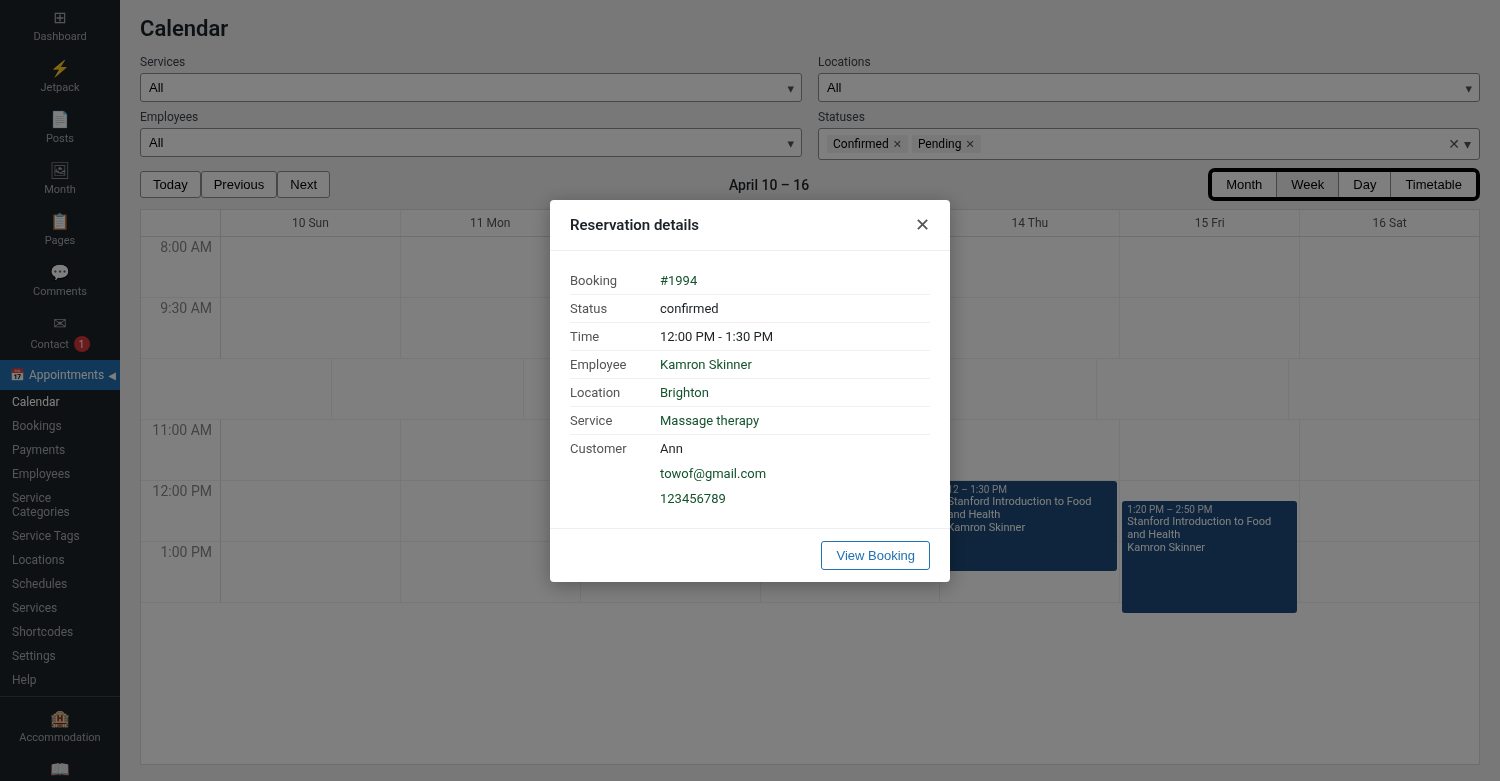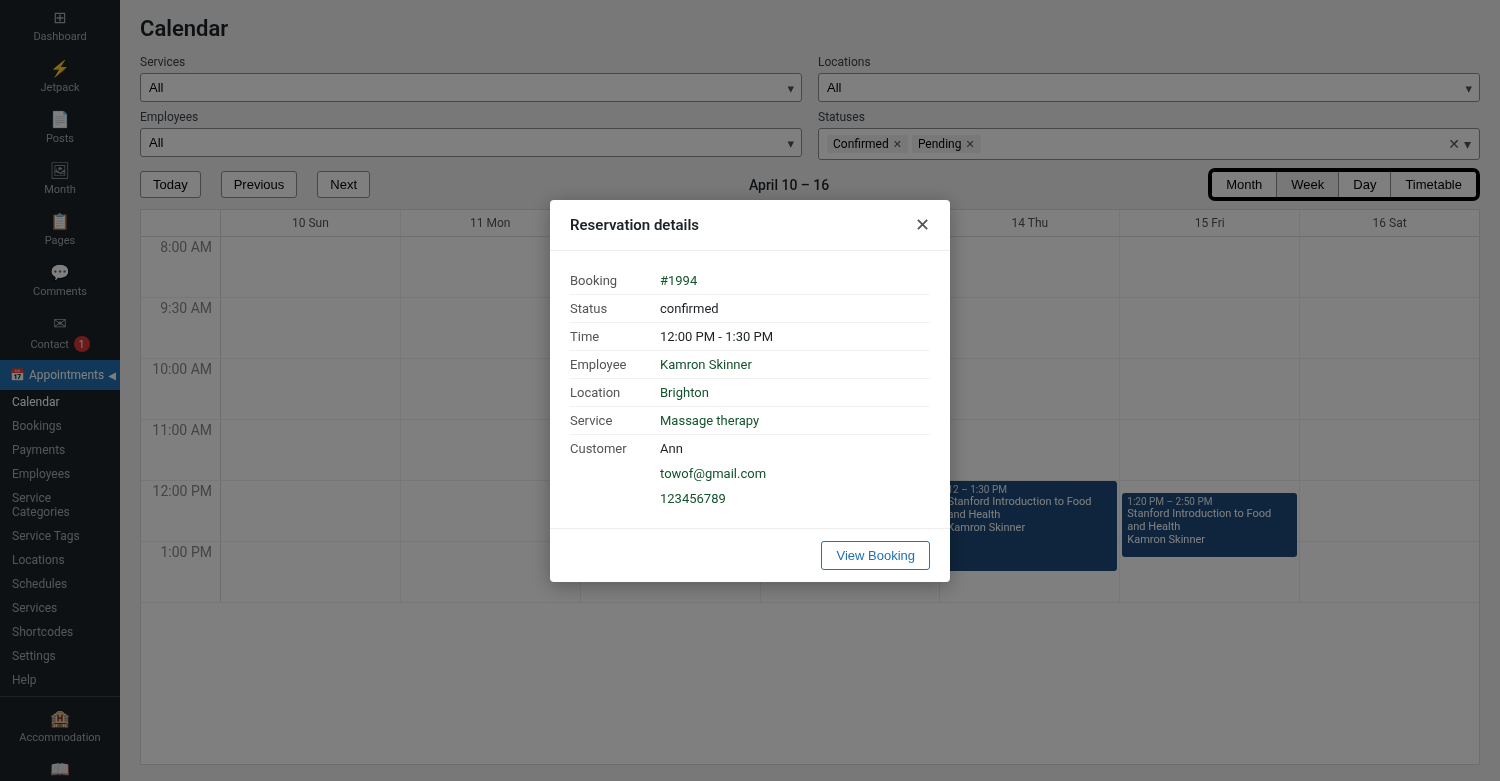--- a/index.html
+++ b/index.html
@@ -33,21 +33,21 @@
     .select-wrapper { position: relative; }
     .select-wrapper::after { content: "▾"; position: absolute; right: 8px; top: 50%; transform: translateY(-50%); pointer-events: none; color: #555; }
     .filter-tags { display: flex; align-items: center; border: 1px solid #8c8f94; border-radius: 3px; padding: 4px 8px; background: #fff; flex-wrap: wrap; gap: 4px; min-height: 32px; }
     .tag { background: #f0f0f1; border-radius: 2px; padding: 2px 6px; font-size: 12px; display: flex; align-items: center; gap: 4px; }
     .tag-close { cursor: pointer; color: #555; font-size: 11px; }
     .filter-tags-clear { margin-left: auto; color: #555; cursor: pointer; font-size: 14px; }
     .filter-tags-arrow { color: #555; cursor: pointer; font-size: 14px; }
 
     
     .calendar-nav { display: flex; align-items: center; margin-bottom: 8px; }
-    .nav-buttons { display: flex; gap: 20px; }
+    .nav-buttons { display: flex; gap: 0; }
     .nav-btn { padding: 5px 12px; border: 1px solid #8c8f94; background: #fff; border-radius: 3px; cursor: pointer; font-size: 13px; }
     .date-range { flex: 1; text-align: center; font-size: 14px; font-weight: 500; color: #1d2327; }
     .view-buttons { display: flex; border: 4px solid #000000; border-radius: 7px; overflow: hidden; align-items: center; }
     .view-btn { padding: 5px 14px; border: none; border-right: 1px solid #8c8f94; background: #fff; cursor: pointer; font-size: 13px; }
     .view-btn:last-child { border-right: none; }
     .view-btn.active { background: #f0f0f1; font-weight: 500; }
 
     
     .calendar-grid { flex: 1; border: 1px solid #ddd; background: #fff; overflow: hidden; display: flex; flex-direction: column; }
     .calendar-header-row { display: flex; border-bottom: 1px solid #ddd; background: #fff; }
@@ -241,21 +241,20 @@
           <div class="day-cell"></div>
           <div class="day-cell"></div>
           <div class="day-cell"></div>
           <div class="day-cell"></div>
           <div class="day-cell"></div>
           <div class="day-cell"></div>
           <div class="day-cell"></div>
         </div>
 
         <div class="time-row">
-          <div class="time-label">10:00 AM</div>
           <div class="day-cell"></div>
           <div class="day-cell"></div>
           <div class="day-cell"></div>
           <div class="day-cell"></div>
           <div class="day-cell"></div>
           <div class="day-cell"></div>
           <div class="day-cell"></div>
         </div>
 
         <div class="time-row">
@@ -276,21 +275,21 @@
           <div class="day-cell"></div>
           <div class="day-cell"></div>
           <div class="day-cell" style="position:relative;">
             <div class="event-block blue" style="top:0; height:90px;">
               <div style="font-size:10px; opacity:0.9;">12 – 1:30 PM</div>
               <div>Stanford Introduction to Food and Health</div>
               <div>Kamron Skinner</div>
             </div>
           </div>
           <div class="day-cell" style="position:relative;">
-            <div class="event-block blue" style="top:12px; height:64px;">
+            <div class="event-block blue" style="top:20px; height:112px;">
               <div style="font-size:10px; opacity:0.9;">1:20 PM – 2:50 PM</div>
               <div>Stanford Introduction to Food and Health</div>
               <div>Kamron Skinner</div>
             </div>
           </div>
           <div class="day-cell"></div>
         </div>
 
         <div class="time-row">
           <div class="time-label">1:00 PM</div>

